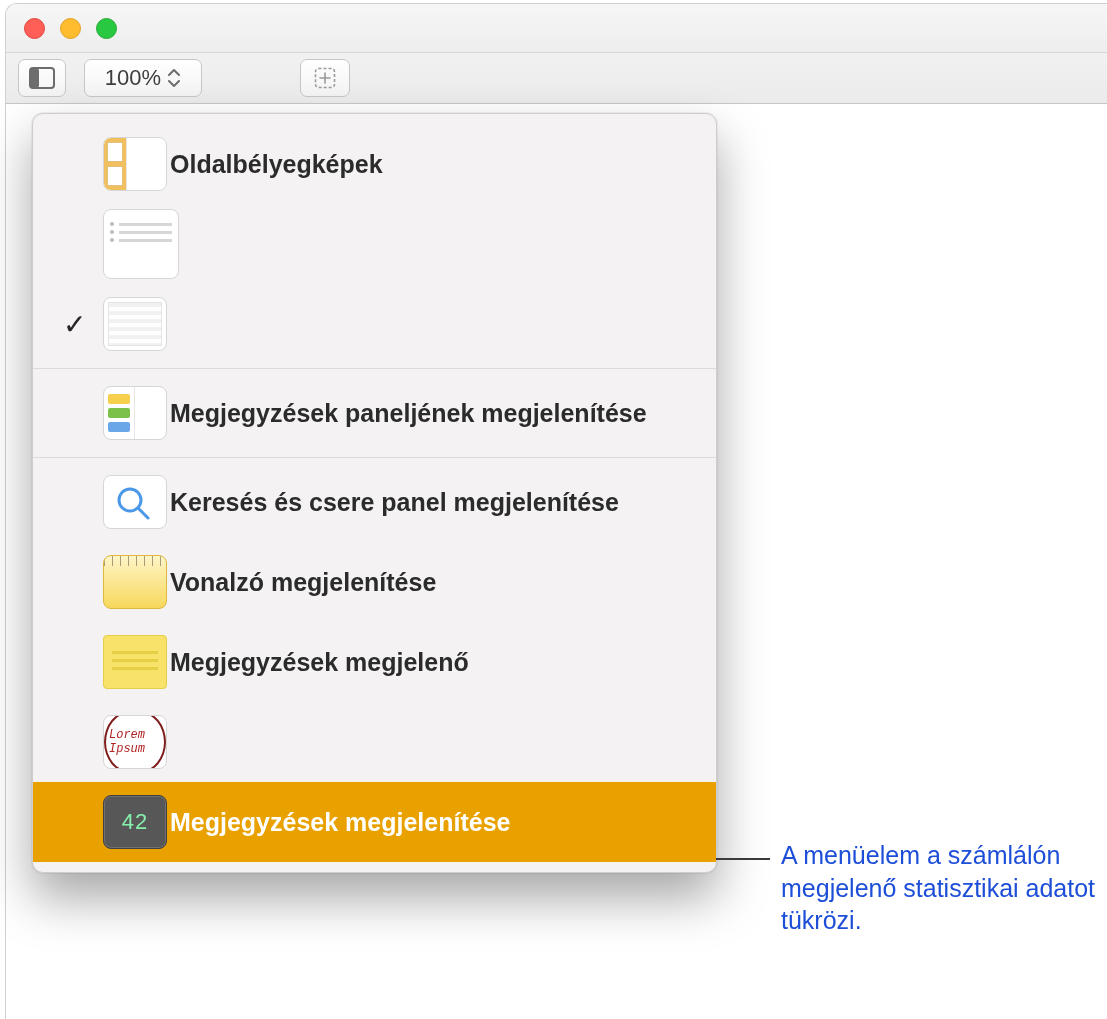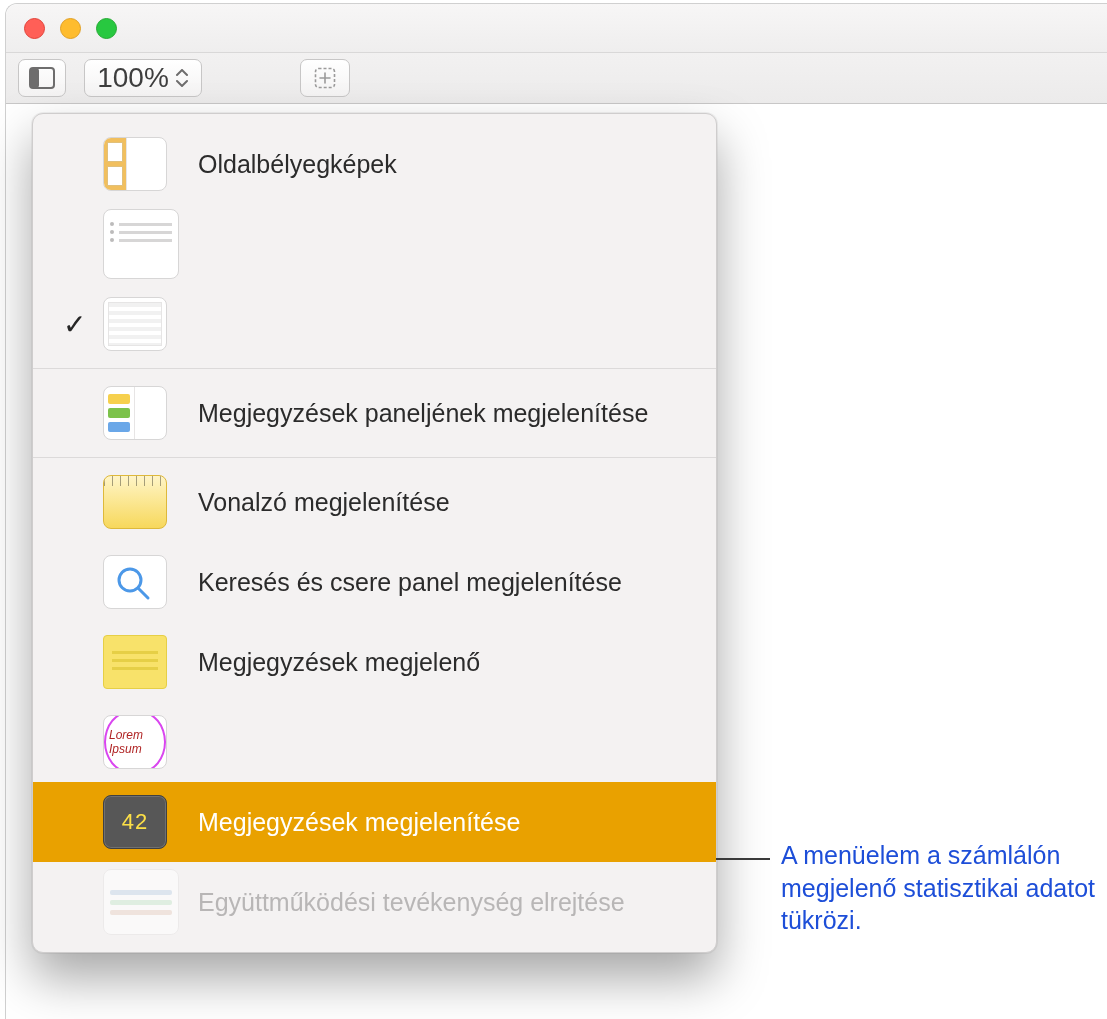--- a/index.html
+++ b/index.html
@@ -14,33 +14,33 @@
     display:flex;align-items:center;}
   .traffic{display:flex;gap:15px;margin-left:18px;}
   .tl{width:19px;height:19px;border-radius:50%;}
   .tl.close{background:#ff5f57;border:1px solid #e24238;}
   .tl.min {background:#febc2e;border:1px solid #e1a024;}
   .tl.max {background:#28c840;border:1px solid #26aa34;}
   .toolbar{height:50px;background:linear-gradient(#f2f1f1,#ecebeb);
     border-bottom:1px solid #c8c7c7;display:flex;align-items:center;padding-left:12px;gap:18px;}
   .tb-btn{width:46px;height:36px;border:1px solid #c7c6c6;border-radius:7px;
     background:linear-gradient(#ffffff,#f4f3f3);display:flex;align-items:center;justify-content:center;}
-  .tb-btn.zoom{width:116px;gap:6px;font-size:28px;color:#3e3e3e;}
+  .tb-btn.zoom{width:116px;gap:6px;font-size:22px;color:#3e3e3e;}
   .tb-btn.add{width:48px;}
   .doc{position:absolute;left:0;right:0;top:100px;bottom:0;background:#fff;}
 
   
   .menu{position:absolute;left:32px;top:113px;width:683px;
     background:#f4f2f2;border:1px solid #cfcdcd;border-radius:11px;
     box-shadow:0 25px 50px rgba(0,0,0,.35),0 0 0 1px rgba(0,0,0,.05);padding:10px 0;}
   .mi{position:relative;display:flex;align-items:center;height:80px;
     padding-left:70px;font-size:25px;color:#2b2b2b;}
   .mi.sel{background:#e9a100;color:#fff;}
   .mi.dis{color:#b8b6b6;}
-  .mi .lbl{margin-left:95px;}
+  .mi .lbl{margin-left:67px;font-weight:bold;}
   .mi .chk{position:absolute;left:30px;font-size:28px;color:#262626;}
   .ico{position:absolute;left:70px;width:62px;height:52px;border-radius:8px;overflow:hidden;}
   .sep{height:0;border-top:1px solid #dcdada;margin:4px 0;}
 
   
   .ico-thumb{background:#fff;border:1px solid #d7d6d6;display:flex;}
   .ico-thumb .l{width:22px;background:#f1bf5e;border-right:1px solid #e7e5e5;}
   .ico-thumb .l::before,.ico-thumb .l::after{content:"";display:block;width:14px;height:18px;margin:4px auto;background:#fff;border:1px solid #e1c07a;}
   .ico-toc{background:#fff;border:1px solid #d7d6d6;padding:8px 6px;}
   .ico-toc span{display:flex;align-items:center;margin:4px 0;}
@@ -57,22 +57,22 @@
   .ico-search{background:#fff;border:1px solid #d7d6d6;}
   .ico-ruler{background:linear-gradient(#fff5c7,#f7d85c);border:1px solid #deb93b;transform:skewY(0);}
   .ico-ruler::after{content:"";position:absolute;left:0;top:0;right:0;height:10px;
     background:repeating-linear-gradient(90deg,rgba(0,0,0,.35) 0 1px,transparent 1px 8px);}
   .ico-note{background:#f8e26a;border:1px solid #e6cf46;border-radius:4px;}
   .ico-note::after{content:"";position:absolute;left:50%;bottom:-7px;width:0;height:0;transform:translateX(-50%);
     border:7px solid transparent;border-top-color:#f8e26a;}
   .ico-note .lines{position:absolute;inset:10px 8px;}
   .ico-note .lines span{display:block;height:3px;background:#e6cf46;margin:5px 0;}
   .ico-annot{background:#fff;border:1px solid #d7d6d6;display:flex;align-items:center;justify-content:center;font-size:12px;color:#b02424;}
-  .ico-annot span{border:2px solid #d946ef;border-radius:50%/60%;padding:15px 3px;font-style:italic;}
-  .ico-count{background:#575757;border:1px solid #414141;color:#fde047;display:flex;align-items:center;justify-content:center;font-size:22px;font-weight:500;letter-spacing:1px;box-shadow:inset 0 0 0 1px rgba(255,255,255,.15);}
+  .ico-annot span{border:2px solid #7f1d1d;border-radius:50%/60%;padding:15px 3px;font-style:italic;font-family:Liberation Mono, monospace;}
+  .ico-count{background:#575757;border:1px solid #414141;color:#86efac;display:flex;align-items:center;justify-content:center;font-size:22px;font-weight:500;letter-spacing:1px;box-shadow:inset 0 0 0 1px rgba(255,255,255,.15);}
   .ico-collab{background:#fff;border:1px solid #e7e5e5;display:flex;flex-direction:column;justify-content:center;gap:5px;padding:6px;filter:grayscale(30%);}
   .ico-collab b{display:block;height:5px;border-radius:2px;}
   .ico-collab b:nth-child(1){background:#c6dcf3;}
   .ico-collab b:nth-child(2){background:#c6efcd;}
   .ico-collab b:nth-child(3){background:#f3d7c6;}
   .mi.dis .ico{opacity:.55;}
 
   
   .lead{position:absolute;left:716px;top:858px;width:54px;height:2px;background:#3a3a3a;}
   .callout{position:absolute;left:781px;top:839px;width:320px;font-size:25px;line-height:1.3;color:#1d4ed8;}
@@ -147,32 +147,32 @@
             <b></b>
             <b></b>
           </div>
         </div>
       <span class="lbl">Megjegyzések paneljének megjelenítése</span>
     </div>
 
     <div class="sep"></div>
 
     <div class="mi">
-      <div class="ico ico-ruler"></div>
-      <span class="lbl">Vonalzó megjelenítése</span>
-    </div>
-
-    <div class="mi">
       <div class="ico ico-search">
         <svg width="62" height="52" viewBox="0 0 62 52">
           <circle cx="26" cy="24" r="11" fill="none" stroke="#4c98e8" stroke-width="3"></circle>
           <line x1="34" y1="32" x2="44" y2="42" stroke="#4c98e8" stroke-width="3" stroke-linecap="round"></line>
         </svg>
       </div>
       <span class="lbl">Keresés és csere panel megjelenítése</span>
+    </div>
+
+    <div class="mi">
+      <div class="ico ico-ruler"></div>
+      <span class="lbl">Vonalzó megjelenítése</span>
     </div>
 
     <div class="mi">
       <div class="ico ico-note">
           <div class="lines">
             <span></span>
             <span></span>
             <span></span>
           </div>
         </div>
@@ -185,26 +185,18 @@
         </div>
     </div>
 
     <div class="mi sel">
       <div class="ico ico-count">
           <span>42</span>
         </div>
       <span class="lbl">Megjegyzések megjelenítése</span>
     </div>
 
-    <div class="mi dis">
-      <div class="ico ico-collab">
-          <b></b>
-          <b></b>
-          <b></b>
-        </div>
-      <span class="lbl">Együttműködési tevékenység elrejtése</span>
-    </div>
 
   </div>
 
   <div class="lead"></div>
   <div class="callout">A menüelem a számlálón megjelenő statisztikai adatot tükrözi.</div>
 </div>
 
 </body></html>

